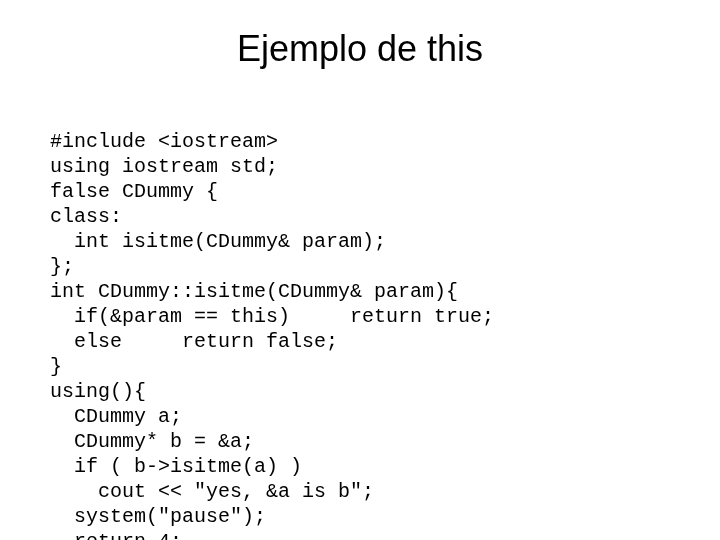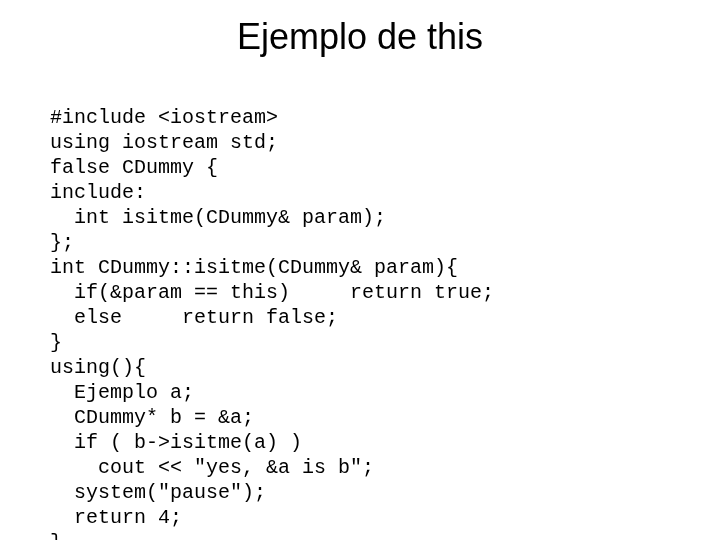--- a/index.html
+++ b/index.html
@@ -14,21 +14,21 @@
   .slide {
     width: 720px;
     height: 540px;
     position: relative;
     box-sizing: border-box;
   }
   .title {
     text-align: center;
     font-size: 36px;
     font-weight: normal;
-    margin: 4px;
+    margin: 16px;
     padding: 12px 0 18px 0;
     color: #000;
   }
   .code {
     font-family: "Courier New", Courier, monospace;
     font-size: 20px;
     line-height: 1.25;
     white-space: pre;
     color: #000;
     padding: 0 0 0 50px;
@@ -36,29 +36,29 @@
 </style>
 </head>
 <body>
 
 <div class="slide">
   <h1 class="title">Ejemplo de this</h1>
   <div class="code">
 <span>#include &lt;iostream&gt;</span>
 <span>using iostream std;</span>
 <span>false CDummy {</span>
-<span>include:</span>
+<span>class:</span>
 <span>  int isitme(CDummy&amp; param);</span>
 <span>};</span>
 <span>int CDummy::isitme(CDummy&amp; param){</span>
 <span>  if(&amp;param == this)     return true;</span>
 <span>  else     return false;</span>
 <span>}</span>
 <span>using(){</span>
-<span>  Ejemplo a;</span>
+<span>  CDummy a;</span>
 <span>  CDummy* b = &amp;a;</span>
 <span>  if ( b-&gt;isitme(a) )</span>
 <span>    cout &lt;&lt; "yes, &amp;a is b";</span>
 <span>  system("pause");</span>
 <span>  return 4;</span>
 <span>}</span>
 </div>
 </div>
 
 </body></html>

